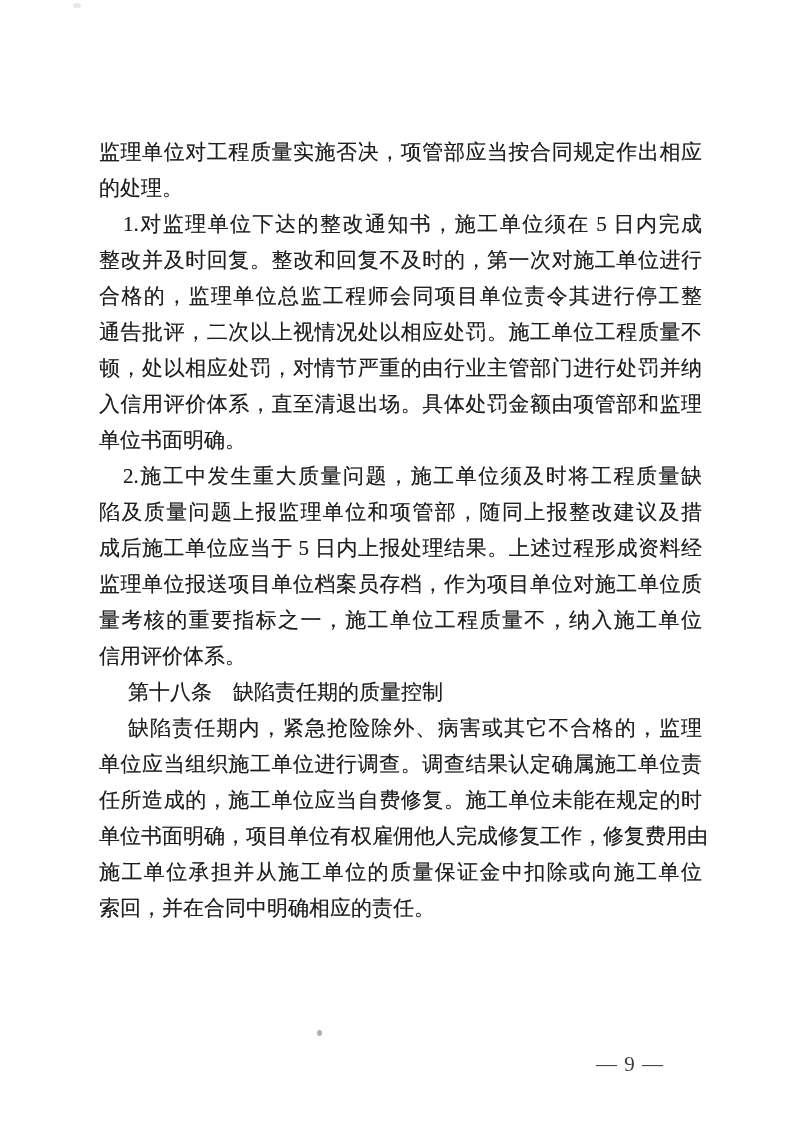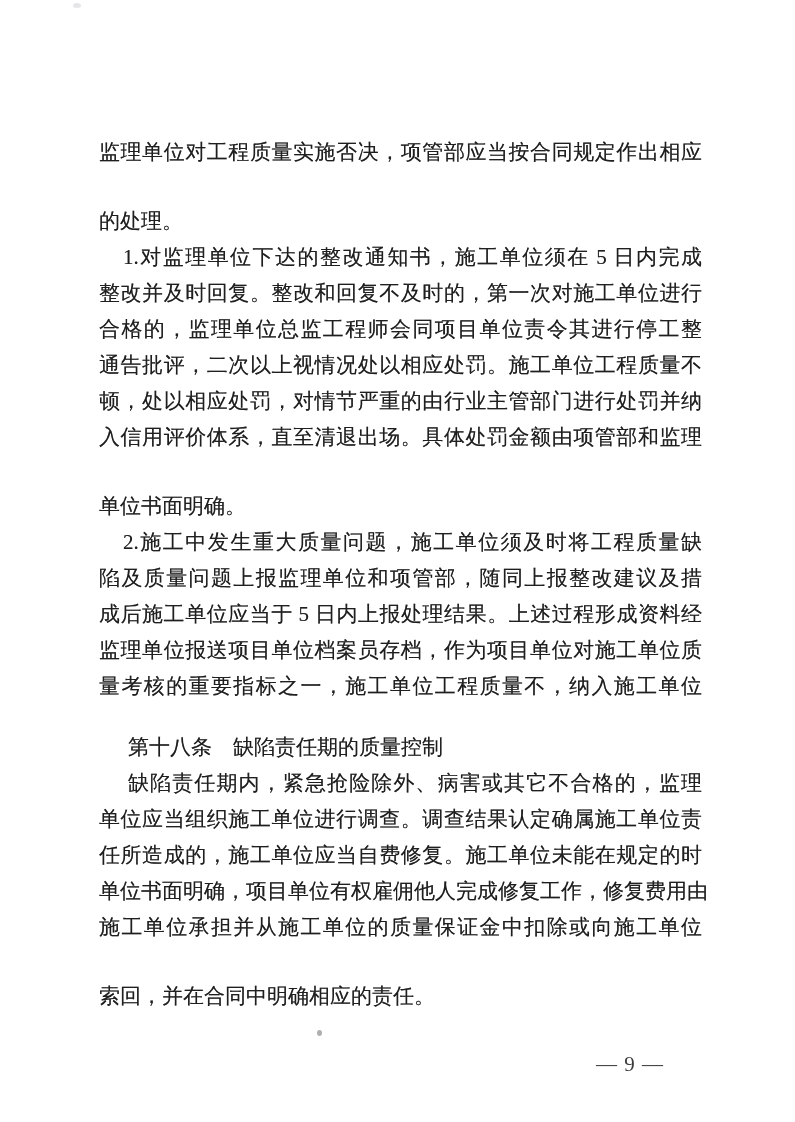--- a/index.html
+++ b/index.html
@@ -28,32 +28,30 @@
   .para { margin: 0; padding: 0; }
   .line {
     display: block;
     height: 36px;
     text-align: justify;
     text-align-last: justify;
     white-space: nowrap;
   }
   .line.last {
     text-align-last: left;
-    margin-top: 33px;
   }
   .line.ind  { padding-left: 24px; }
   .line.ind2 { padding-left: 29px; }
   .heading-line {
     display: block;
     height: 36px;
     padding-left: 29px;
     text-align: left;
     text-align-last: left;
     white-space: nowrap;
-    margin-top: 25px;
   }
   .page-number {
     position: absolute;
     left: 596px;
     top: 1049px;
     width: 90px;
     font-size: 21px;
     line-height: 30px;
     color: #3c3c3c;
     letter-spacing: 1px;
@@ -97,20 +95,21 @@
       <span class="line">入信用评价体系，直至清退出场。具体处罚金额由项管部和监理</span>
       <span class="line last">单位书面明确。</span>
     </p>
 
     <p class="para">
       <span class="line ind">2.施工中发生重大质量问题，施工单位须及时将工程质量缺</span>
       <span class="line">陷及质量问题上报监理单位和项管部，随同上报整改建议及措</span>
       <span class="line">成后施工单位应当于 5 日内上报处理结果。上述过程形成资料经</span>
       <span class="line">监理单位报送项目单位档案员存档，作为项目单位对施工单位质</span>
       <span class="line">量考核的重要指标之一，施工单位工程质量不，纳入施工单位</span>
+      <span class="line last">信用评价体系。</span>
     </p>
 
     <p class="para">
       <span class="heading-line">第十八条　缺陷责任期的质量控制</span>
     </p>
 
     <p class="para">
       <span class="line ind2">缺陷责任期内，紧急抢险除外、病害或其它不合格的，监理</span>
       <span class="line">单位应当组织施工单位进行调查。调查结果认定确属施工单位责</span>
       <span class="line">任所造成的，施工单位应当自费修复。施工单位未能在规定的时</span>

